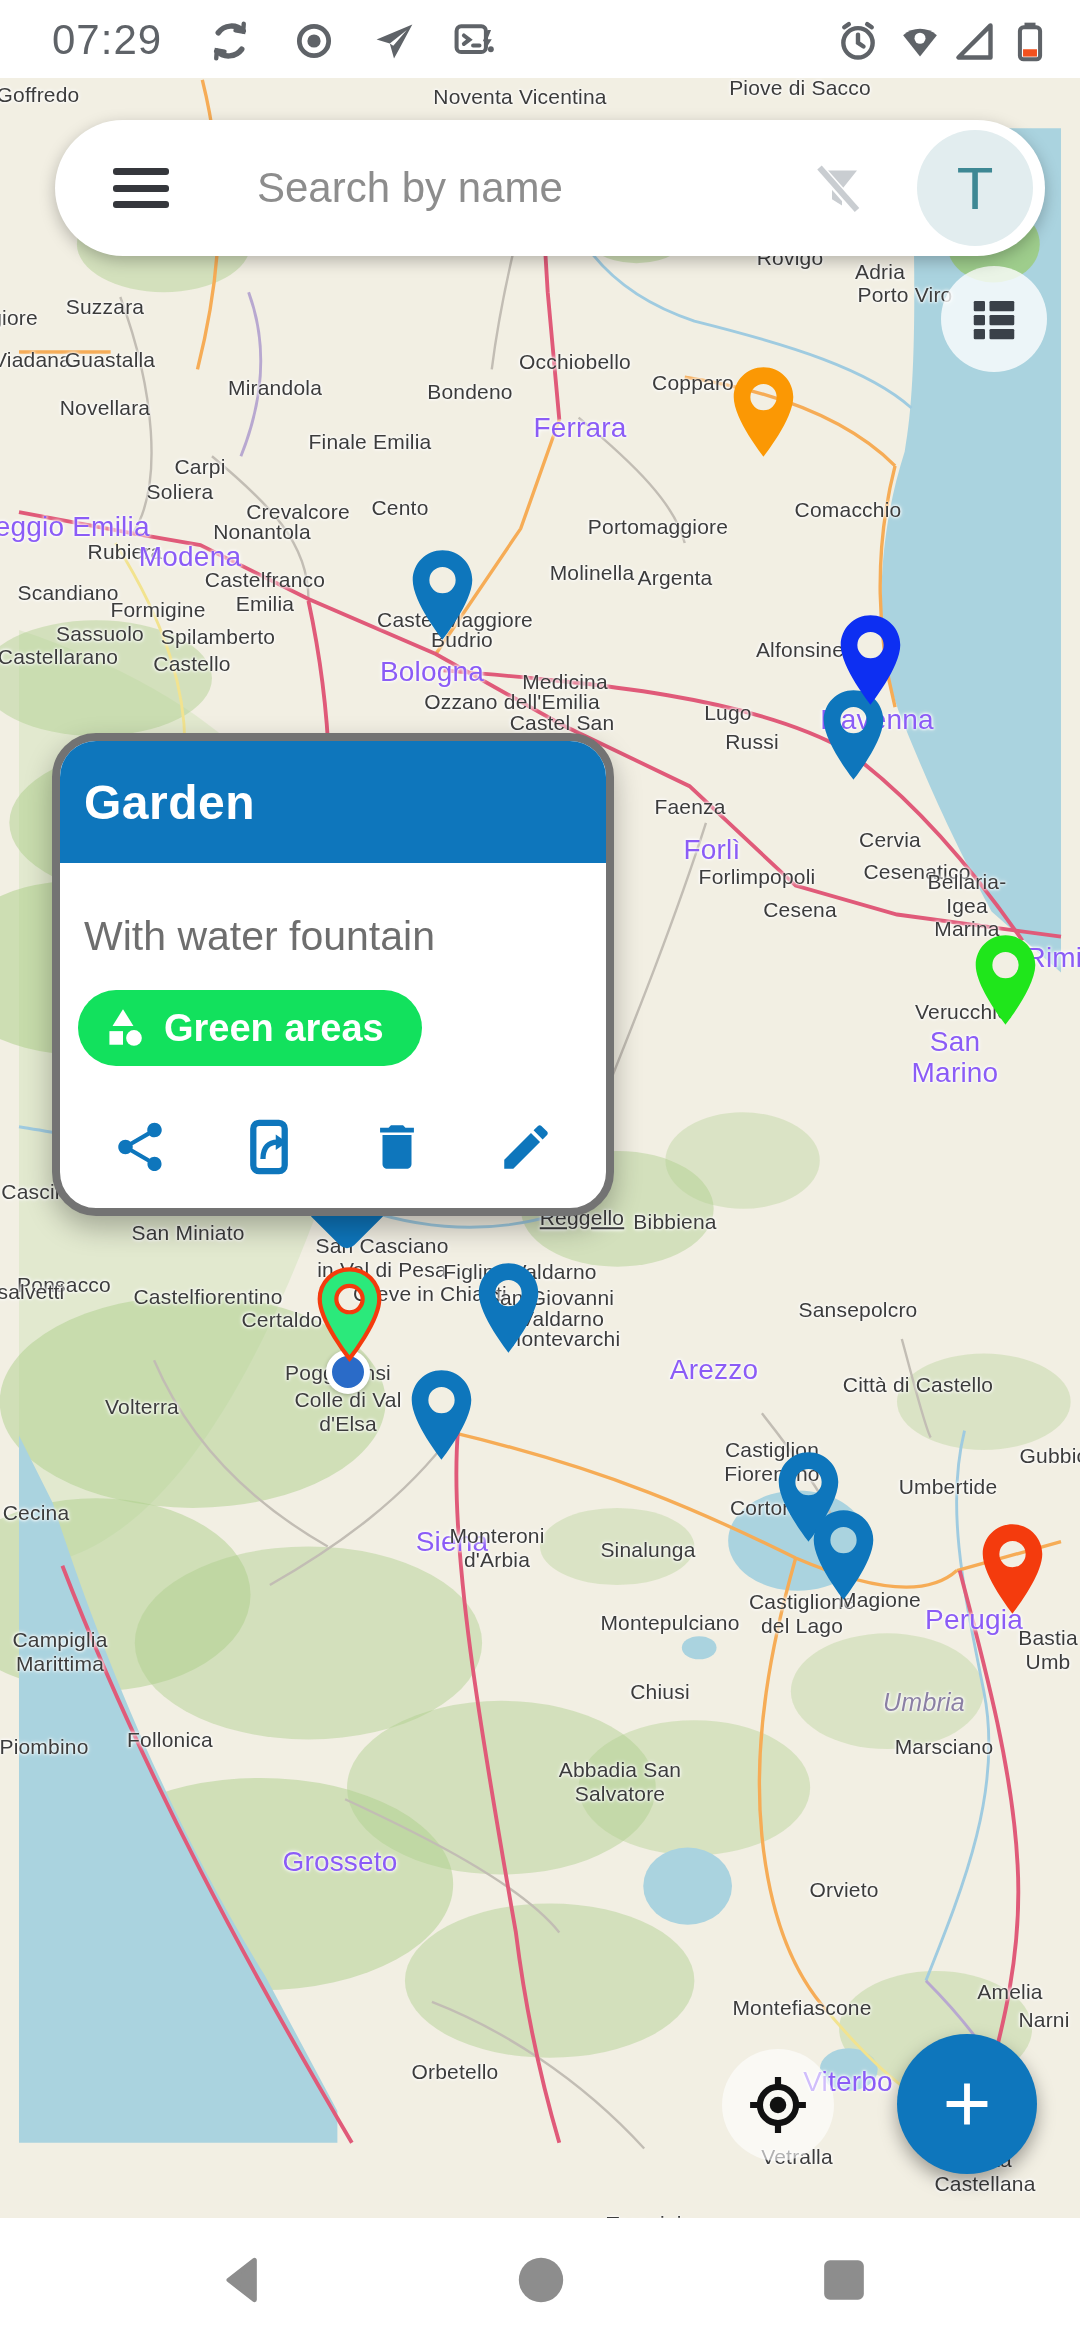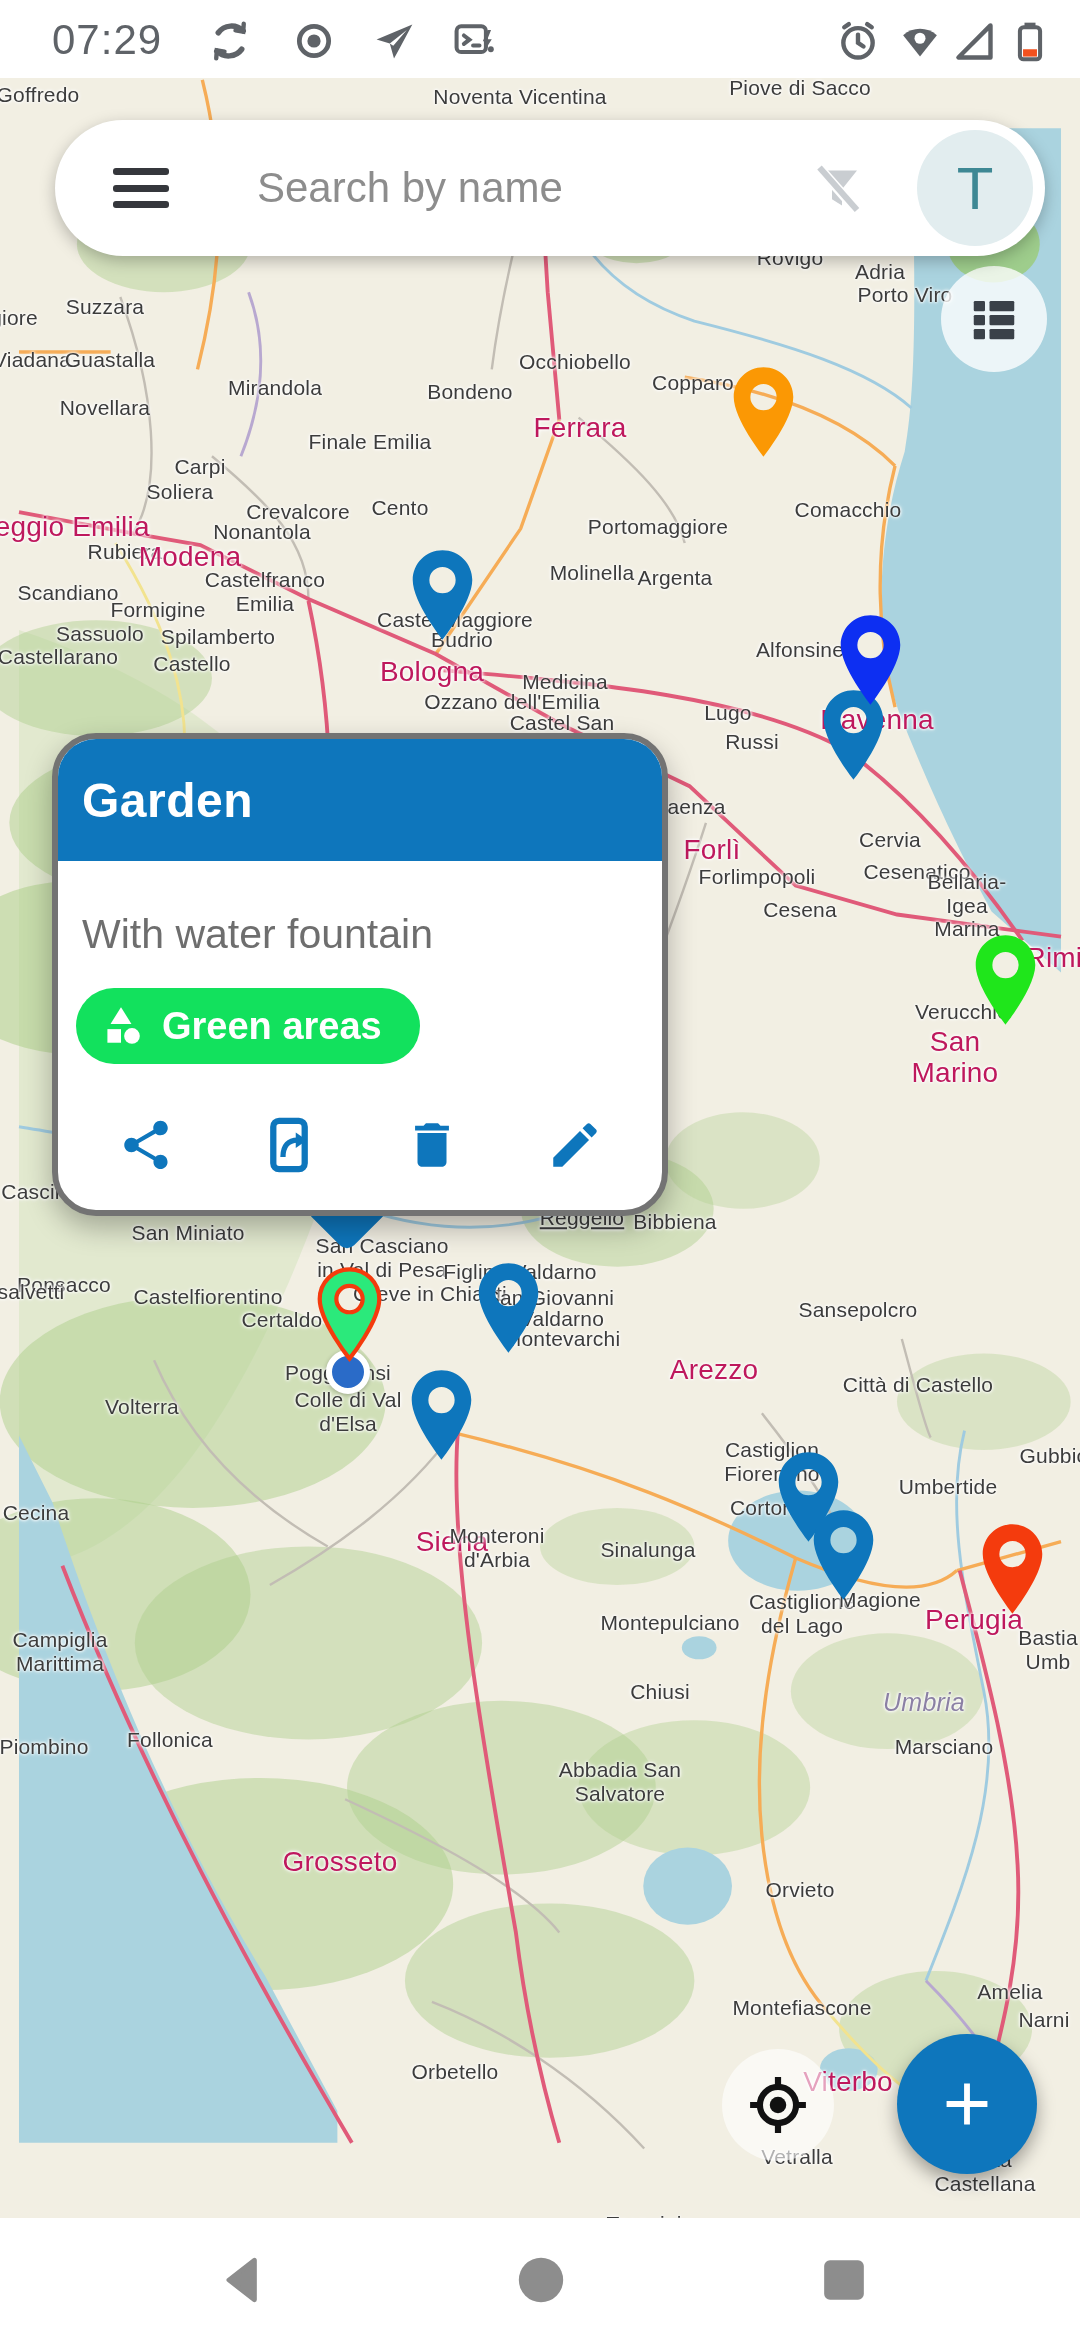--- a/index.html
+++ b/index.html
@@ -13,38 +13,38 @@
   .sb-time{position:absolute;left:52px;top:16px;font-size:42px;color:#5f6368;letter-spacing:1px;}
   .sb-ic{position:absolute;top:19px;width:44px;height:44px;}
   
   .map{position:absolute;left:0;top:78px;width:1080px;height:2140px;overflow:hidden;background:#F2EFE3;z-index:1;}
   .backdrop{position:absolute;left:0;top:0;z-index:1;}
   .labels{position:absolute;left:0;top:0;width:100%;height:100%;z-index:3;padding-left:15px;}
   .markers{position:absolute;left:0;top:0;width:100%;height:100%;z-index:5;}
   .lbl{position:absolute;transform:translate(-50%,-50%);font-size:21px;color:#3c3c3c;
        text-shadow:0 0 3px #fff,0 0 3px #fff,0 0 5px #fff;white-space:pre-line;text-align:center;
        line-height:1.12;letter-spacing:.2px;}
-  .lbl.lg{font-size:28px;color:#be185d;}
+  .lbl.lg{font-size:28px;color:#8b5cf6;}
   .lbl.it{font-style:italic;color:#8b80a4;font-size:25px;}
   .pin{position:absolute;}
   .locdot{position:absolute;border-radius:50%;border:6px solid #fff;box-shadow:0 1px 4px rgba(0,0,0,.25);}
   
   .searchbar{position:absolute;left:55px;top:120px;width:990px;height:136px;background:#fff;border-radius:68px;
              z-index:40;display:flex;align-items:center;box-shadow:0 5px 16px rgba(0,0,0,.25);}
   .hamburger{width:56px;height:40px;margin-left:58px;display:flex;flex-direction:column;justify-content:space-between;cursor:pointer;}
   .hamburger span{display:block;height:7px;background:#35373c;border-radius:3px;}
   .search-text{margin-left:88px;font-size:42px;color:#8d8d8d;flex:1;}
   .filter-btn{width:60px;height:60px;margin-right:50px;}
   .avatar{width:116px;height:116px;border-radius:50%;background:#E2EDEF;display:flex;align-items:center;justify-content:center;
           margin-right:12px;font-size:60px;color:#3E8894;font-weight:500;}
   
   .listbtn{position:absolute;left:941px;top:266px;width:106px;height:106px;border-radius:50%;
            background:rgba(255,255,255,.78);z-index:30;display:flex;align-items:center;justify-content:center;}
   
-  .card{position:absolute;left:52px;top:733px;width:616px;height:483px;background:#fff;border:6px solid #737373;
+  .card{position:absolute;left:52px;top:733px;width:562px;height:483px;background:#fff;border:8px solid #737373;
         border-radius:44px;z-index:30;overflow:hidden;box-shadow:0 12px 28px rgba(0,0,0,.28);}
   .card-tail{position:absolute;left:317px;top:1180px;width:60px;height:60px;background:#0E76BC;border-radius:10px;
              transform:rotate(45deg);z-index:29;}
   .card-header{background:#0E76BC;height:122px;display:flex;align-items:center;padding-left:24px;}
   .card-title{color:#fff;font-size:48px;font-weight:700;letter-spacing:.5px;}
   .card-body{padding:0 16px;}
   .card-desc{margin-top:50px;font-size:41px;color:#6e6e6e;padding-left:8px;}
   .chip{margin-top:30px;margin-left:2px;display:inline-flex;align-items:center;height:76px;border-radius:40px;
         background:#12E15D;padding:0 38px 0 22px;gap:18px;}
   .chip-label{color:#fff;font-size:38px;font-weight:700;}
@@ -252,21 +252,21 @@
 Marittima</div>
         <div class="lbl" style="left: 1048px; top: 1572px;">Bastia Umb</div>
         <div class="lbl" style="left: 660px; top: 1614px;">Chiusi</div>
         <div class="lbl it" style="left: 924px; top: 1624px; text-align: center;">Umbria</div>
         <div class="lbl" style="left: 944px; top: 1669px;">Marsciano</div>
         <div class="lbl" style="left: 44px; top: 1669px;">Piombino</div>
         <div class="lbl" style="left: 170px; top: 1662px;">Follonica</div>
         <div class="lbl" style="left: 620px; top: 1704px;">Abbadia San
 Salvatore</div>
         <div class="lbl lg" style="left: 340px; top: 1784px;">Grosseto</div>
-        <div class="lbl" style="left: 800px; top: 1812px; text-align: right;">Orvieto</div>
+        <div class="lbl" style="left: 844px; top: 1812px; text-align: right;">Orvieto</div>
         <div class="lbl" style="left: 802px; top: 1930px;">Montefiascone</div>
         <div class="lbl" style="left: 1010px; top: 1914px;">Amelia</div>
         <div class="lbl" style="left: 1044px; top: 1942px;">Narni</div>
         <div class="lbl" style="left: 455px; top: 1994px;">Orbetello</div>
         <div class="lbl lg" style="left: 848px; top: 2004px;">Viterbo</div>
         <div class="lbl" style="left: 797px; top: 2079px;">Vetralla</div>
         <div class="lbl" style="left: 985px; top: 2094px;">Civita Castellana</div>
         <div class="lbl" style="left: 650px; top: 2146px;">Tarquinia</div>
       </div>
     <div class="markers" id="markers-layer">

